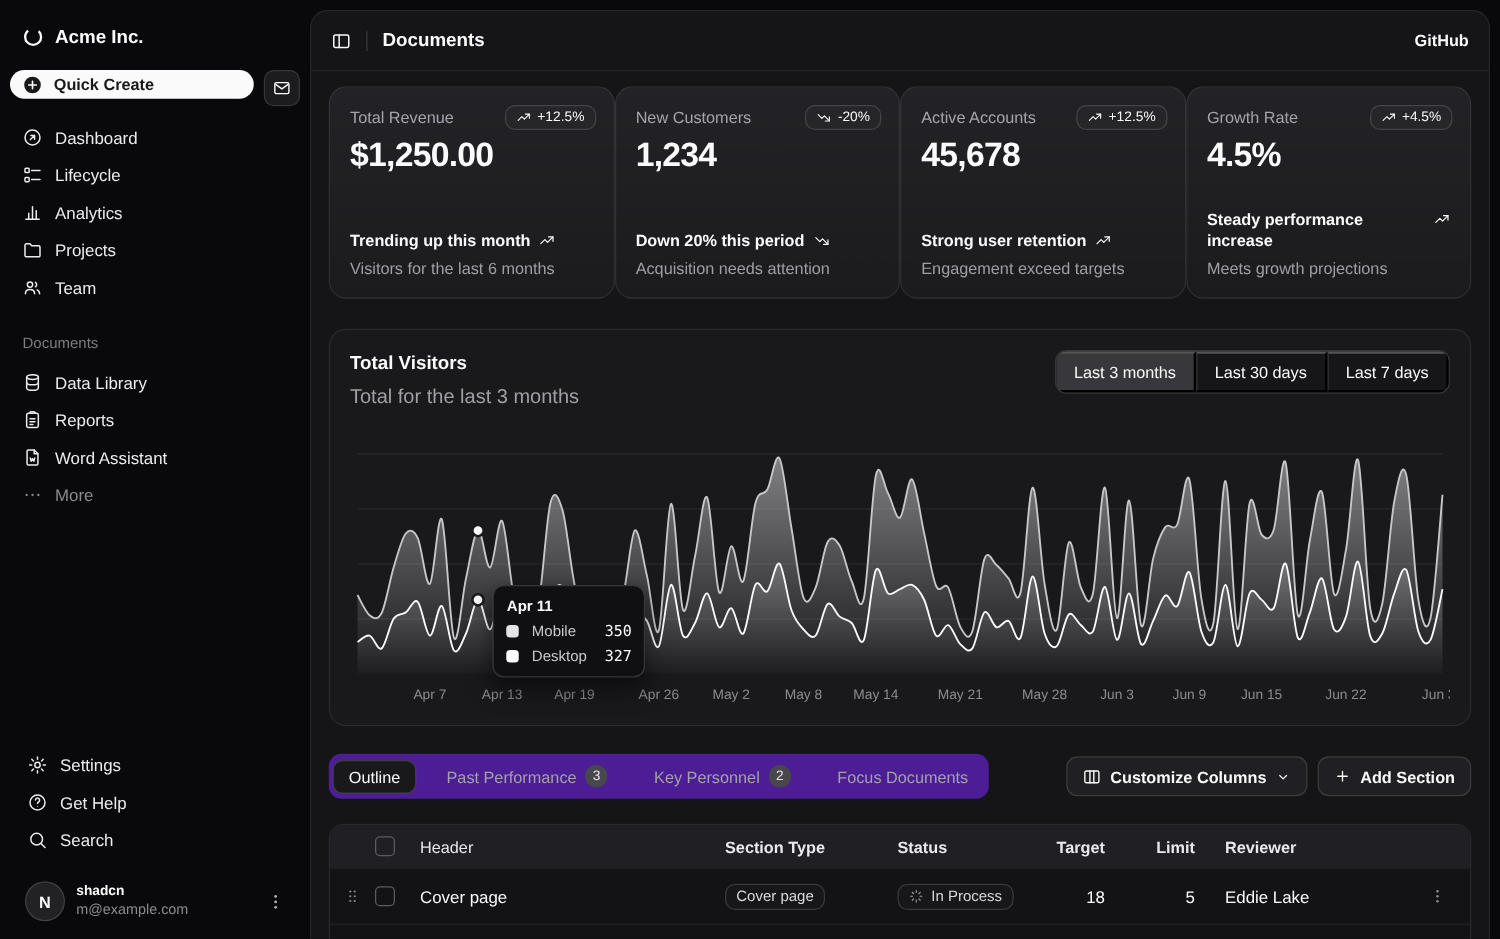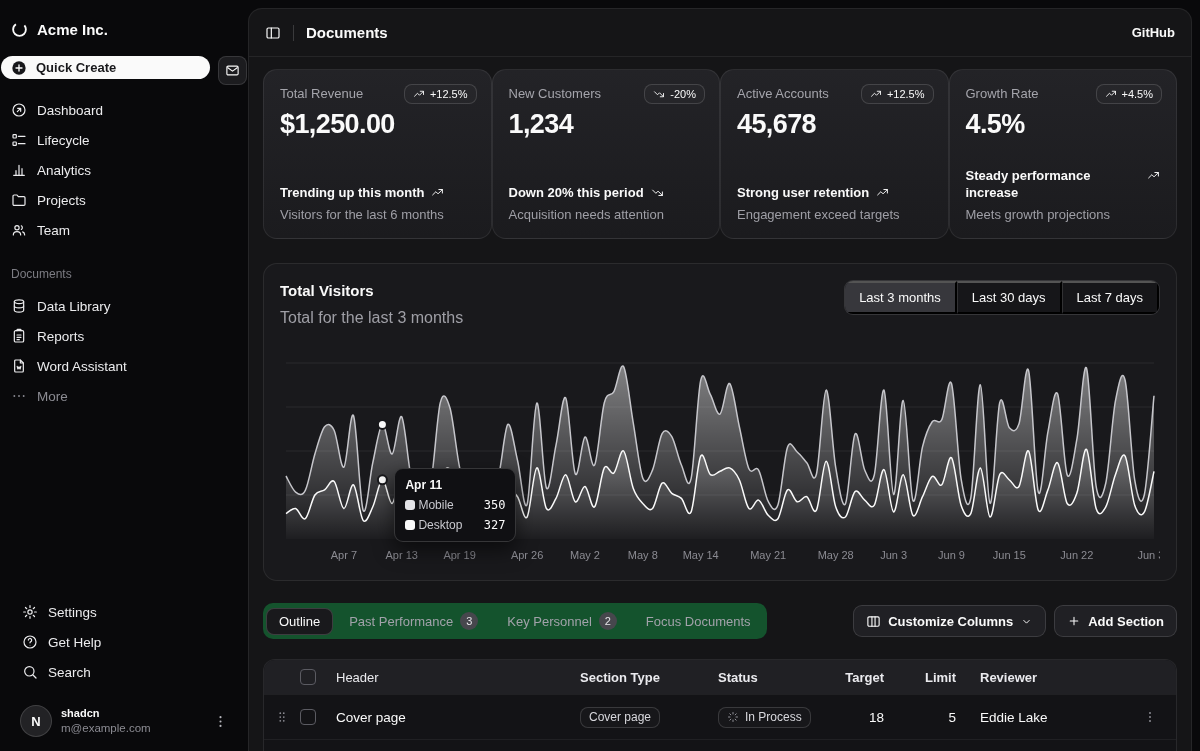--- a/index.html
+++ b/index.html
@@ -1,20 +1,20 @@
 <!DOCTYPE html>
 <html><head>
 <meta charset="utf-8">
 <style>
   *{box-sizing:border-box;margin:0;padding:0}
   html,body{width:1200px;height:751px;overflow:hidden}
   body{background:#09090b;color:#fafafa;font-family:"Liberation Sans",sans-serif;position:relative}
 
   
-  .sidebar{position:absolute;left:0;top:0;bottom:0;width:248px;padding:14px 1px;background:#09090b}
+  .sidebar{position:absolute;left:0;top:0;bottom:0;width:248px;padding:14px 8px;background:#09090b}
   .brand{display:flex;align-items:center;gap:9px;height:30px;padding:0 10px;font-size:15px;font-weight:700}
   .quick-row{display:flex;gap:8px;margin-top:12px}
   .quick-btn{flex:1;display:flex;align-items:center;gap:9px;height:23px;background:#fafafa;color:#18181b;border-radius:15px;padding:0 10px;font-size:13px;font-weight:600;border:none;cursor:pointer}
   .mail-btn{width:29px;height:29px;border-radius:8px;background:#1c1c1f;border:1px solid rgba(255,255,255,.12);display:flex;align-items:center;justify-content:center;color:#fafafa;cursor:pointer}
   .nav{margin-top:10px}
   .nav-item{display:flex;align-items:center;gap:10px;height:30px;padding:0 10px;border-radius:8px;font-size:13.5px;color:#ececee;cursor:pointer}
   .nav-item.muted{color:#8b8b92}
   .side-label{margin:22px 0 4px;padding:0 10px;font-size:12px;color:#7c7c83}
   .side-footer{position:absolute;left:12px;right:12px;bottom:64px}
   .user-row{position:absolute;left:12px;right:12px;bottom:8px;display:flex;align-items:center;gap:9px;padding:6px 8px;border-radius:10px}
@@ -48,28 +48,28 @@
   .chart-card{margin-top:24px;border:1px solid rgba(255,255,255,.08);border-radius:14px;background:#19191c;padding:18px 16px 6px;position:relative;height:318px}
   .chart-title{font-size:15px;font-weight:700}
   .chart-sub{font-size:16px;color:#9f9fa6;margin-top:10px}
   .range-group{position:absolute;top:16px;right:16px;display:flex;border:1px solid rgba(255,255,255,.14);border-radius:9px;overflow:hidden;background:#161619}
   .range-btn{font-size:13px;padding:7px 14px;color:#fafafa;cursor:pointer;border-left:1px solid rgba(255,255,255,.12);background:transparent}
   .range-btn:first-child{border-left:none}
   .range-btn.active{background:#37373c}
   .chart-wrap{position:relative;margin-top:22px}
   .tooltip{position:absolute;background:#101013;border:1px solid rgba(255,255,255,.16);border-radius:9px;padding:9px 10px;width:122px;box-shadow:0 8px 20px rgba(0,0,0,.55);font-size:12px;z-index:3}
   .tt-title{font-weight:700}
-  .tt-row{display:flex;align-items:center;gap:3px;margin-top:6px}
+  .tt-row{display:flex;align-items:center;gap:10px;margin-top:6px}
   .tt-swatch{width:10px;height:10px;border-radius:3px}
   .tt-label{color:#c9c9cf}
   .tt-val{margin-left:auto;font-family:"DejaVu Sans Mono",monospace;font-size:12px}
 
   
   .toolbar{margin-top:22px;display:flex;align-items:center}
-  .tabs{display:flex;align-items:center;background:#14532d;border-radius:10px;padding:3px;gap:3px}
+  .tabs{display:flex;align-items:center;background:#4c1d95;border-radius:10px;padding:3px;gap:11px}
   .tab{display:flex;align-items:center;gap:7px;font-size:13px;color:#a2a2aa;padding:5px 12px;border-radius:8px;cursor:pointer;border:1px solid transparent}
   .tab.active{background:#19191c;color:#fafafa;border-color:rgba(255,255,255,.16)}
   .tab-count{background:#47474d;color:#e4e4e7;font-size:11px;min-width:18px;height:18px;border-radius:50%;display:flex;align-items:center;justify-content:center}
   .toolbar-actions{margin-left:auto;display:flex;gap:8px}
   .btn{display:flex;align-items:center;gap:7px;font-size:13px;font-weight:600;color:#fafafa;background:#202024;border:1px solid rgba(255,255,255,.13);border-radius:9px;height:32px;padding:4px 12px;cursor:pointer}
 
   
   .dtable{margin-top:20px;border:1px solid rgba(255,255,255,.09);border-radius:12px;overflow:hidden;background:#131316}
   .thead{display:flex;align-items:center;height:34px;background:#202024;font-size:13px;font-weight:600;color:#eaeaee}
   .trow{display:flex;align-items:center;height:45px;border-top:1px solid rgba(255,255,255,.06);font-size:13.5px}

